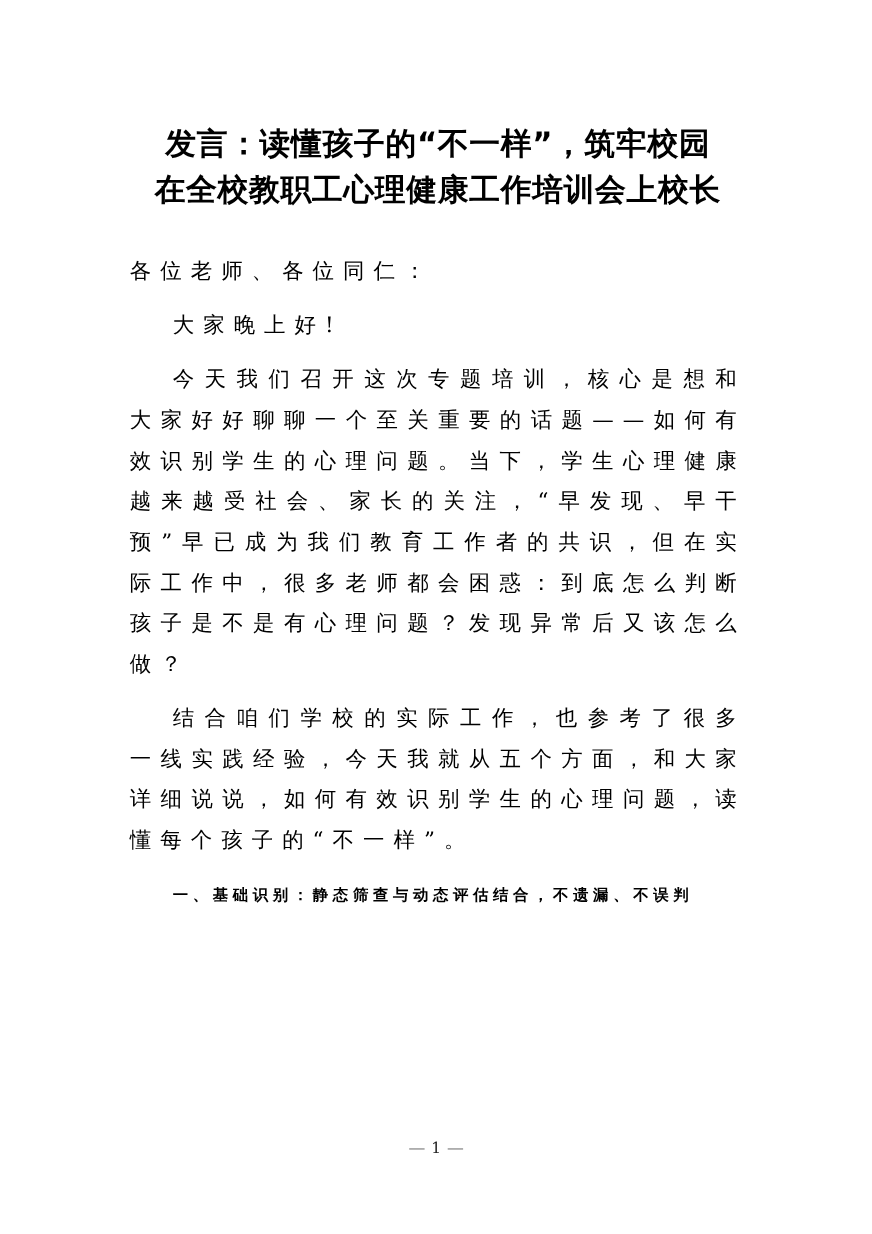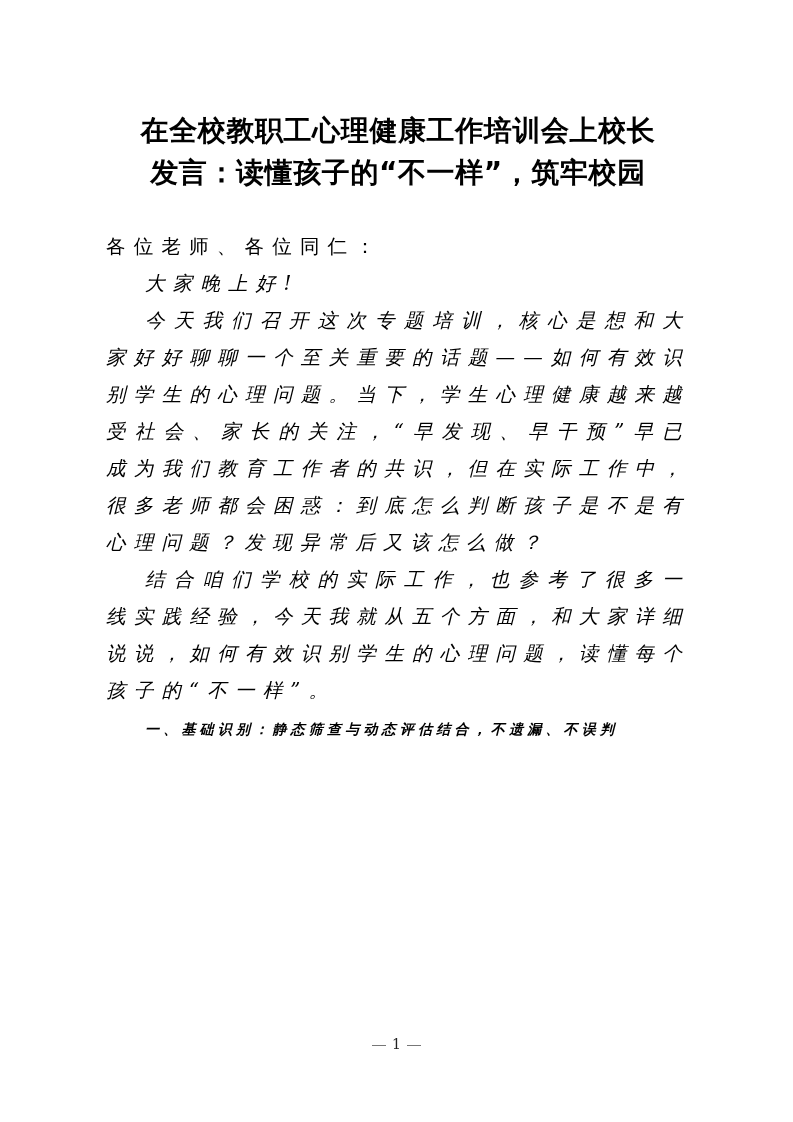--- a/index.html
+++ b/index.html
@@ -34,25 +34,25 @@
       white-space: nowrap;
     }
     .body {
       margin-top: 34px;
       font-family: "DejaVu Serif", "Liberation Serif", serif;
       font-size: 19.5px;
       line-height: 37px;
       letter-spacing: 8.2px;
     }
     .p {
-      margin: 0;
+      margin: 12px;
       text-align: justify;
       text-align-last: left;
     }
-    .indent { text-indent: 39px; font-style: italic; }
+    .indent { text-indent: 39px; }
     .salutation { text-indent: 0; }
     .heading {
       font-family: "DejaVu Sans", "Liberation Sans", sans-serif;
       font-weight: bold;
       font-size: 14px;
       letter-spacing: 4.2px;
       line-height: 40px;
     }
     .footer {
       position: absolute;
@@ -71,22 +71,22 @@
       background: #777;
       vertical-align: middle;
       margin: 0 6px;
     }
   </style>
 </head>
 <body>
 
 <div class="page">
   <h1 class="title">
+    <span class="line">发言：读懂孩子的“不一样”，筑牢校园</span>
     <span class="line">在全校教职工心理健康工作培训会上校长</span>
-    <span class="line">发言：读懂孩子的“不一样”，筑牢校园</span>
   </h1>
 
   <div class="body">
     <p class="p salutation">各位老师、各位同仁：</p>
     <p class="p indent">大家晚上好!</p>
     <p class="p indent">今天我们召开这次专题培训，核心是想和大家好好聊聊一个至关重要的话题——如何有效识别学生的心理问题。当下，学生心理健康越来越受社会、家长的关注，“早发现、早干预”早已成为我们教育工作者的共识，但在实际工作中，很多老师都会困惑：到底怎么判断孩子是不是有心理问题？发现异常后又该怎么做？</p>
     <p class="p indent">结合咱们学校的实际工作，也参考了很多一线实践经验，今天我就从五个方面，和大家详细说说，如何有效识别学生的心理问题，读懂每个孩子的“不一样”。</p>
     <p class="p indent heading">一、基础识别：静态筛查与动态评估结合，不遗漏、不误判</p>
   </div>
 </div>

